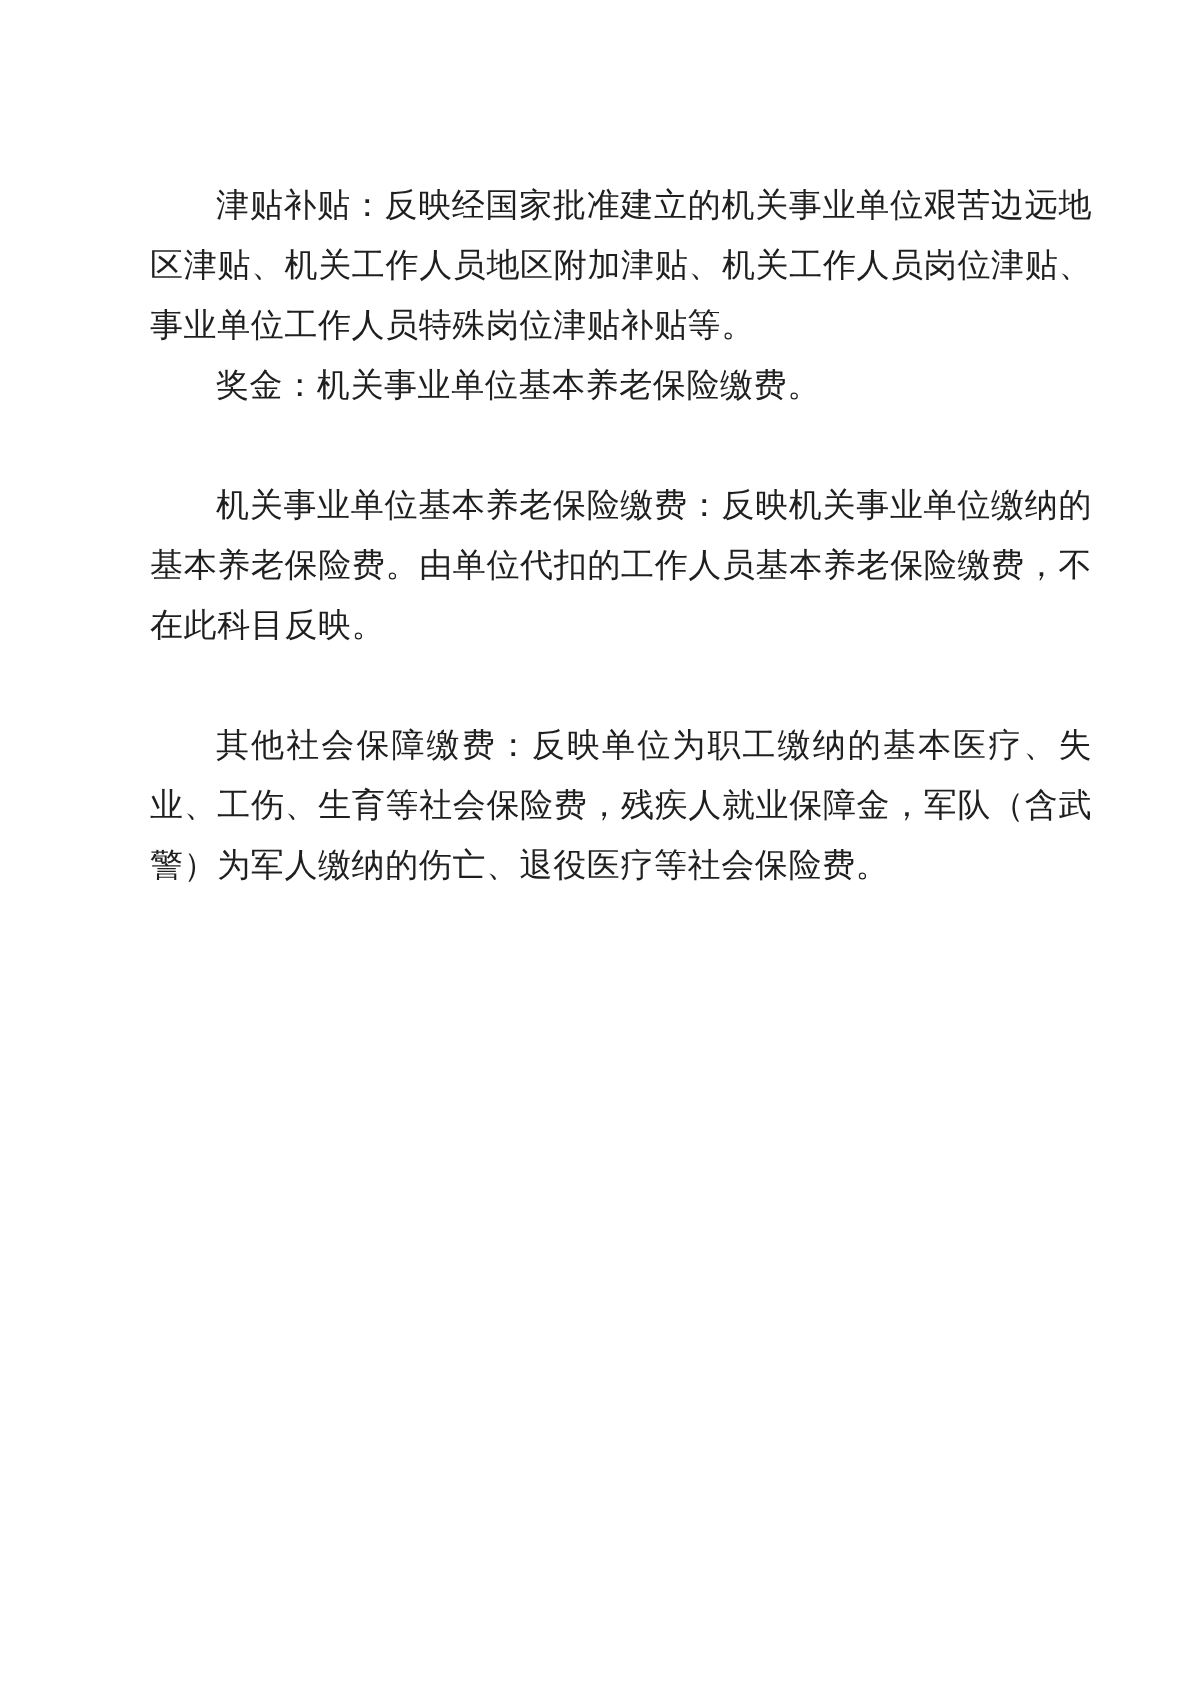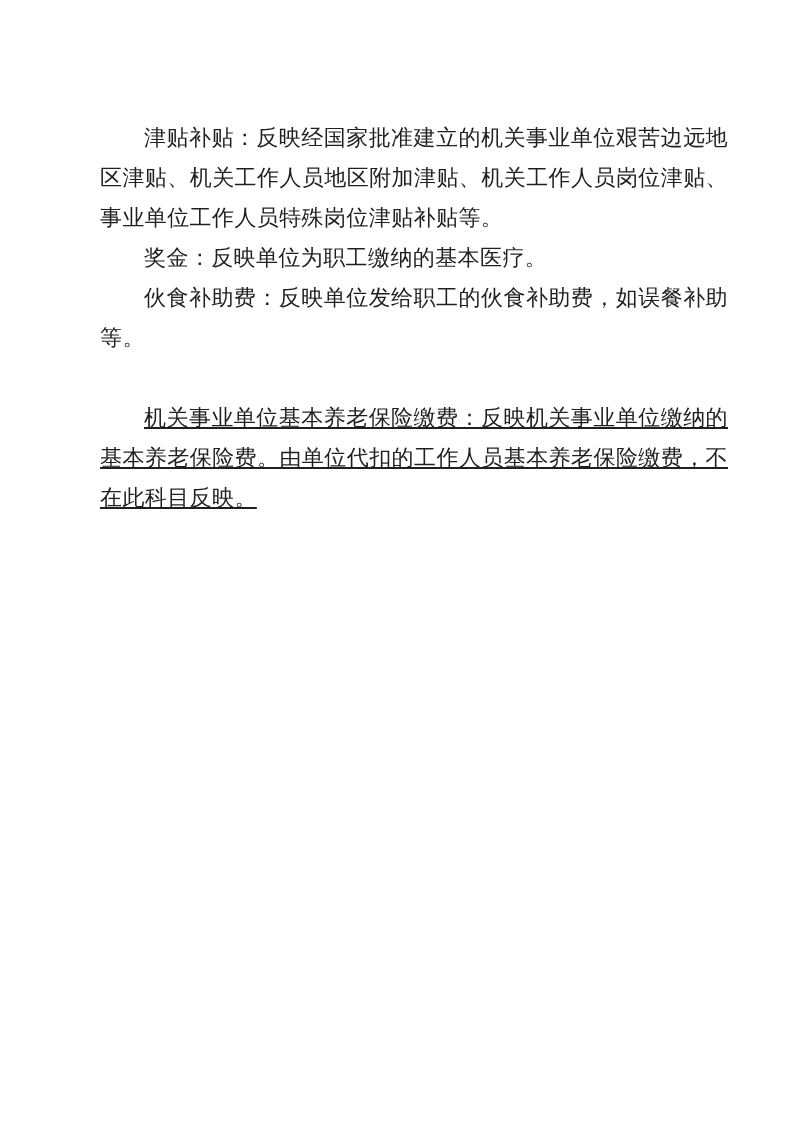--- a/index.html
+++ b/index.html
@@ -29,42 +29,41 @@
     line-height: 40px;
     color: #1f1f1f;
     text-align: justify;
     text-justify: inter-ideograph;
     text-indent: 44px;
     letter-spacing: 0.4px;
     font-weight: 400;
   }
   p.para.gap-before {
     margin-top: 40px;
-    text-decoration: underline;
   }
   .page-footer {
     position: absolute;
     left: 0;
     top: 1038px;
     width: 793px;
     text-align: center;
   }
   .page-number {
     font-family: Liberation Sans, sans-serif;
     font-size: 10px;
     color: #0369a1;
   }
 </style>
 </head>
 <body>
 
 <div class="doc-page">
   <div class="content-area">
     <p class="para">津贴补贴：反映经国家批准建立的机关事业单位艰苦边远地区津贴、机关工作人员地区附加津贴、机关工作人员岗位津贴、事业单位工作人员特殊岗位津贴补贴等。</p>
-    <p class="para">奖金：反映单位为职工缴纳的基本医疗。</p>
-    <p class="para">伙食补助费：反映单位发给职工的伙食补助费，如误餐补助等。</p>
+    <p class="para">奖金：机关事业单位基本养老保险缴费。</p>
     <p class="para gap-before">机关事业单位基本养老保险缴费：反映机关事业单位缴纳的基本养老保险费。由单位代扣的工作人员基本养老保险缴费，不在此科目反映。</p>
+    <p class="para gap-before">其他社会保障缴费：反映单位为职工缴纳的基本医疗、失业、工伤、生育等社会保险费，残疾人就业保障金，军队（含武警）为军人缴纳的伤亡、退役医疗等社会保险费。</p>
   </div>
 
   <div class="page-footer">
     <span class="page-number">24</span>
   </div>
 </div>
 
 </body></html>

